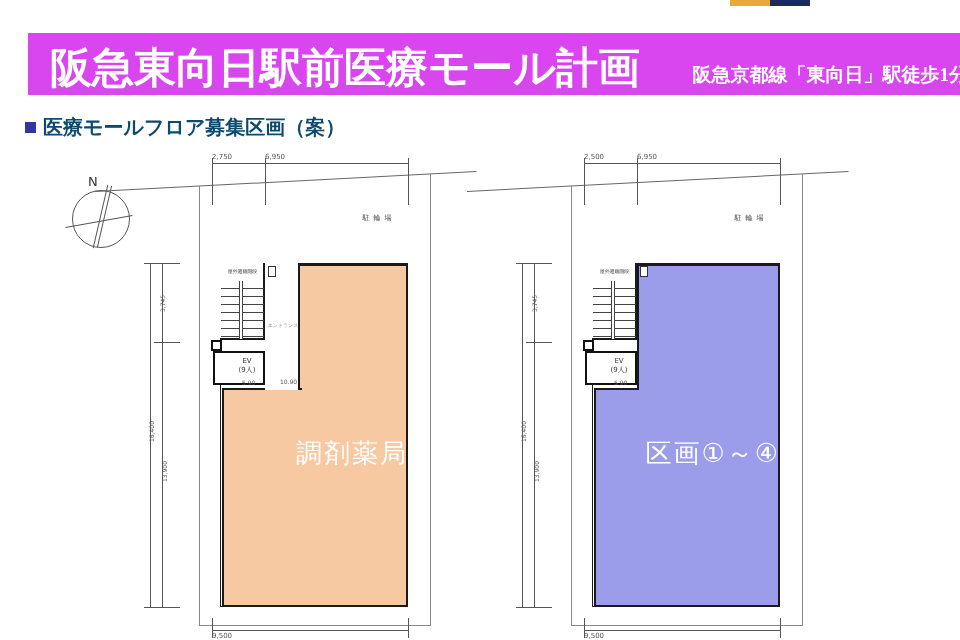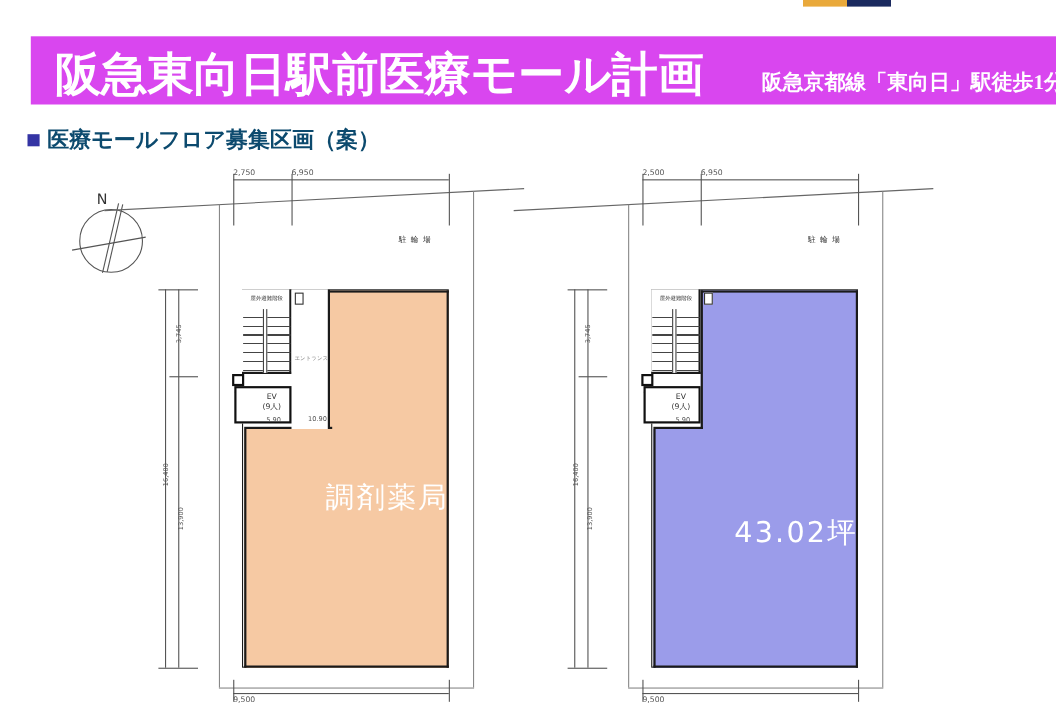--- a/index.html
+++ b/index.html
@@ -204,22 +204,21 @@
       </svg>
   </div>
   <div class="ev-room"></div>
   <div class="ev-label">
     <span>EV</span><br>
     <span>(9人)</span>
   </div>
   <div class="micro-dim md1">5.90</div>
 
   <div class="unit-label">
-    <br>
-    <span>43.02坪</span>
+    <span>区画①～④</span><br>
   </div>
 
   <div class="dimv dv-outer"></div>
   <div class="dimv dv-inner"></div>
   <div class="tick-s ts1"></div>
   <div class="tick-s ts2"></div>
   <div class="tick-s ts3"></div>
   <div class="rot-label rl-upper">3,745</div>
   <div class="rot-label rl-outer">16,400</div>
   <div class="rot-label rl-lower">13,900</div>

